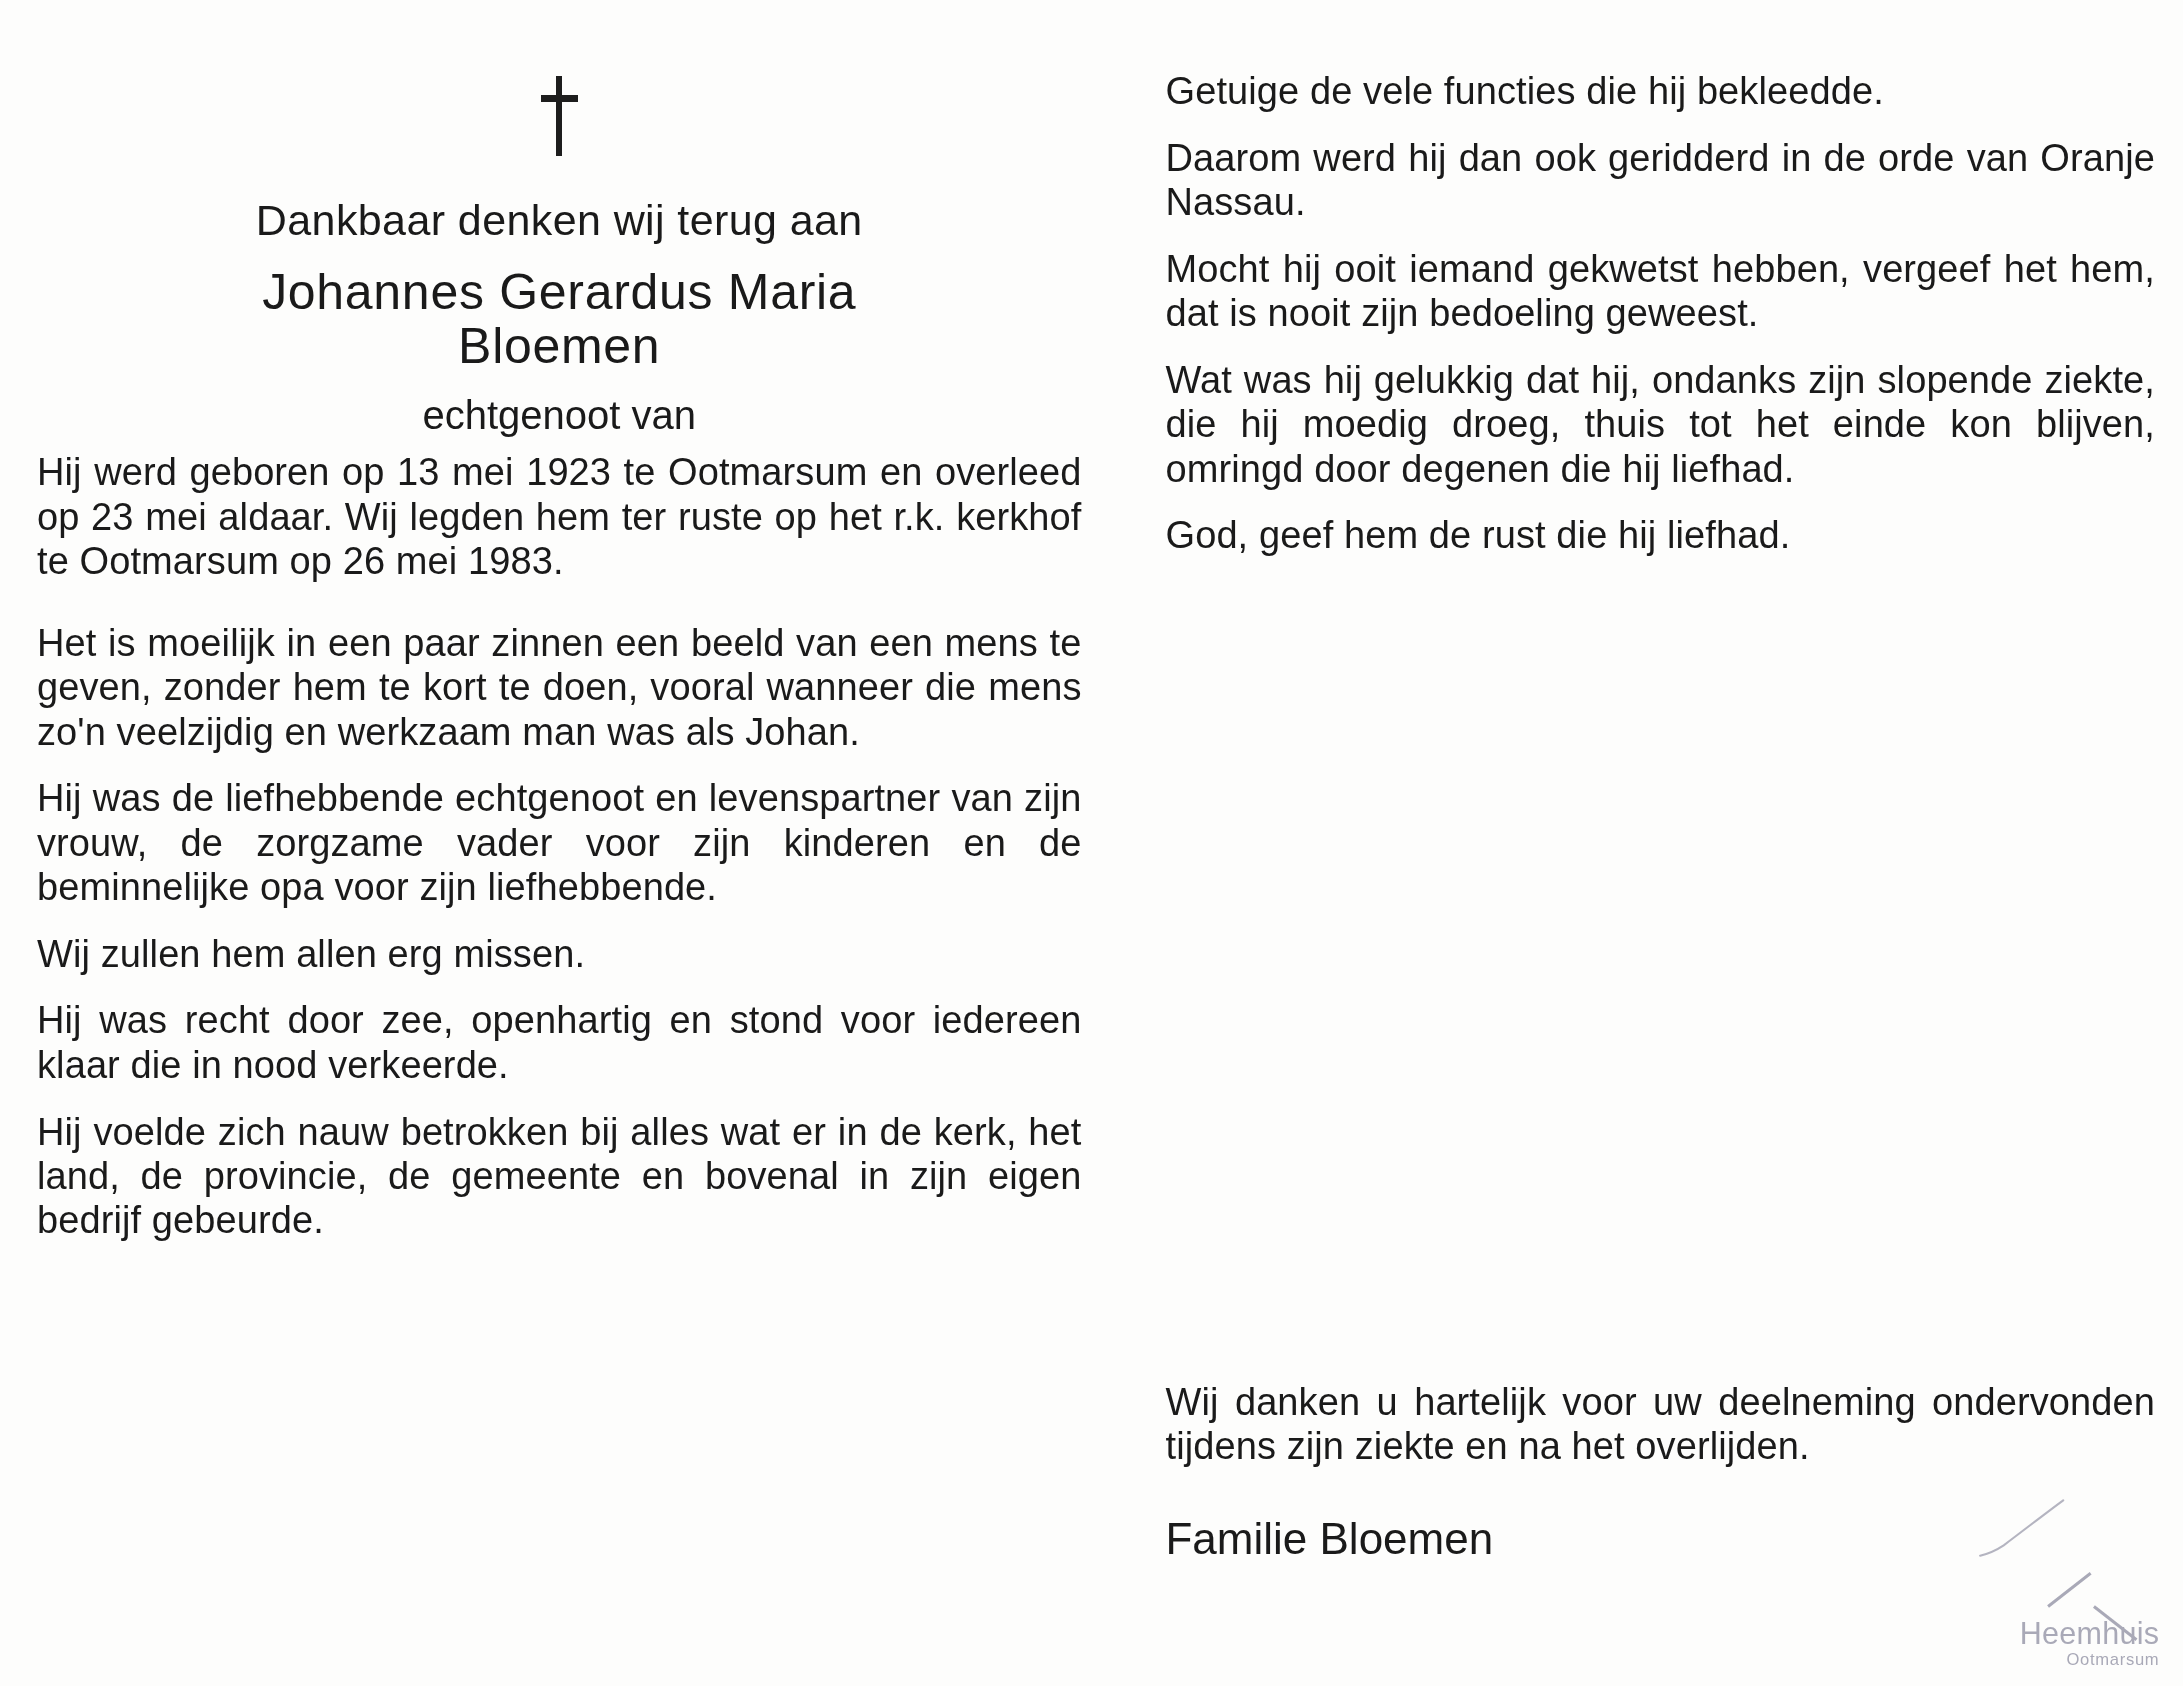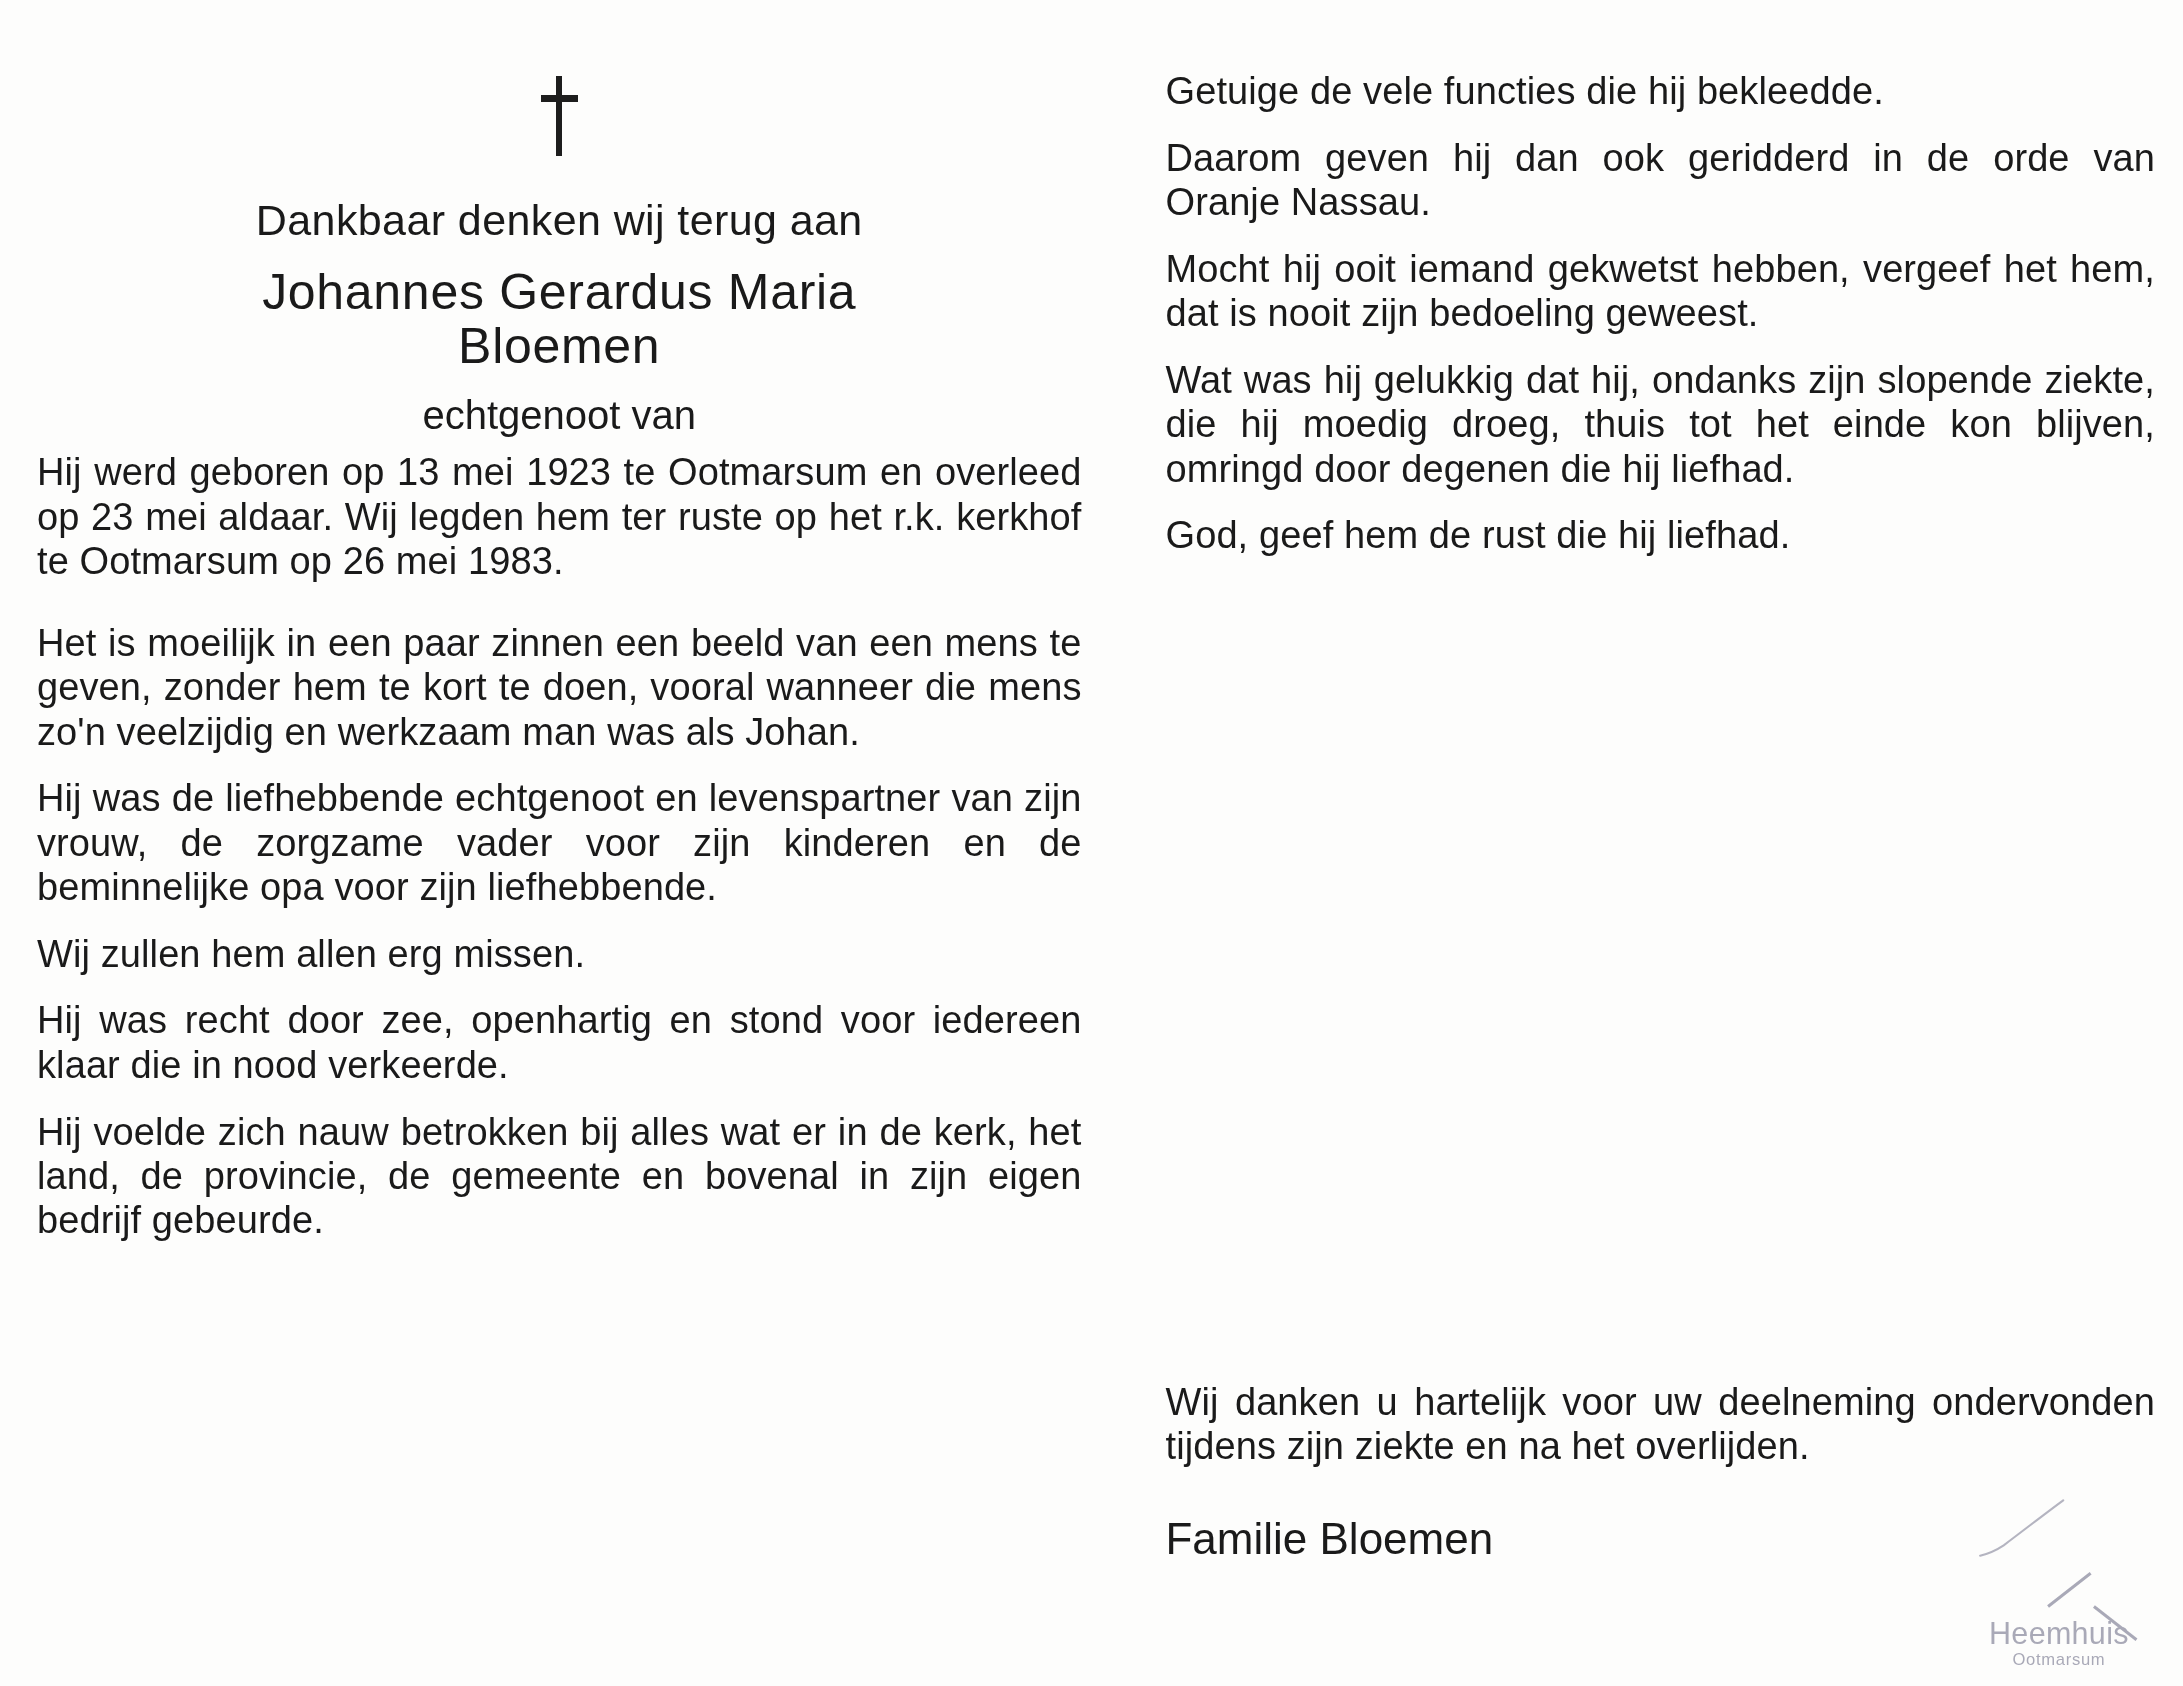--- a/index.html
+++ b/index.html
@@ -129,21 +129,21 @@
     padding-right: 25px;
     font-weight: 400;
   }
 
   
   .watermark {
     position: absolute;
     right: 23.6px;
     bottom: 18px;
     width: 201px;
-    text-align: center;
+    text-align: right;
     color: #9b9bac;
     opacity: 0.85;
     pointer-events: none;
   }
   .watermark .roof {
     position: absolute;
     left: 85px;
     top: -32px;
     width: 0;
     height: 0;
@@ -220,21 +220,21 @@
       <p class="body">Hij was recht door zee, openhartig en stond voor iedereen klaar die in nood verkeerde.</p>
       <div class="gap-sm"></div>
       <p class="body">Hij voelde zich nauw betrokken bij alles wat er in de kerk, het land, de provincie, de gemeente en bovenal in zijn eigen bedrijf gebeurde.</p>
 
     </div>
 
     <div class="col col-right">
 
       <p class="body">Getuige de vele functies die hij bekleedde.</p>
       <div class="gap-sm"></div>
-      <p class="body">Daarom geven hij dan ook geridderd in de orde van Oranje Nassau.</p>
+      <p class="body">Daarom werd hij dan ook geridderd in de orde van Oranje Nassau.</p>
       <div class="gap-sm"></div>
       <p class="body">Mocht hij ooit iemand gekwetst hebben, vergeef het hem, dat is nooit zijn bedoeling geweest.</p>
       <div class="gap-sm"></div>
       <p class="body">Wat was hij gelukkig dat hij, ondanks zijn slopende ziekte, die hij moedig droeg, thuis tot het einde kon blijven, omringd door degenen die hij liefhad.</p>
       <div class="gap-sm"></div>
       <p class="body">God, geef hem de rust die hij liefhad.</p>
 
       <div class="right-spacer"></div>
 
       <p class="body">Wij danken u hartelijk voor uw deelneming ondervonden tijdens zijn ziekte en na het overlijden.</p>

